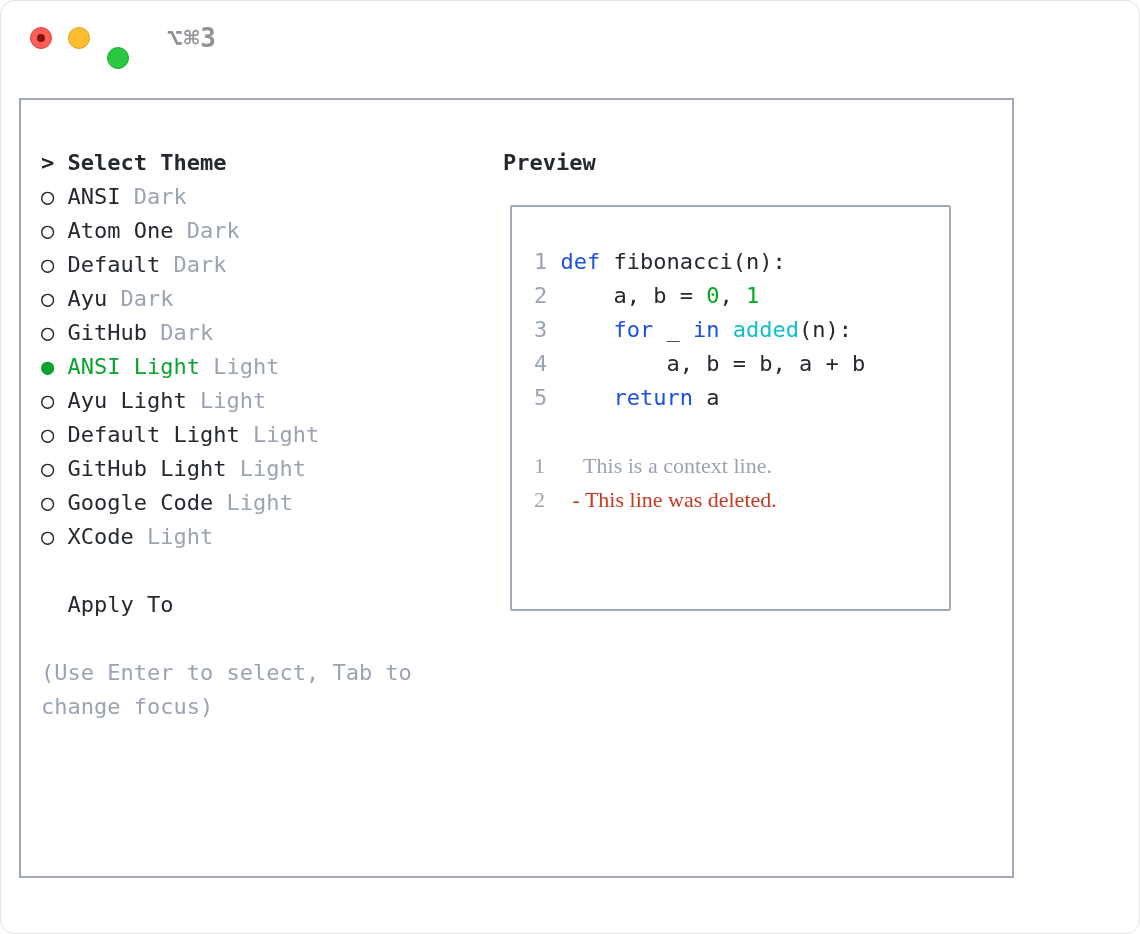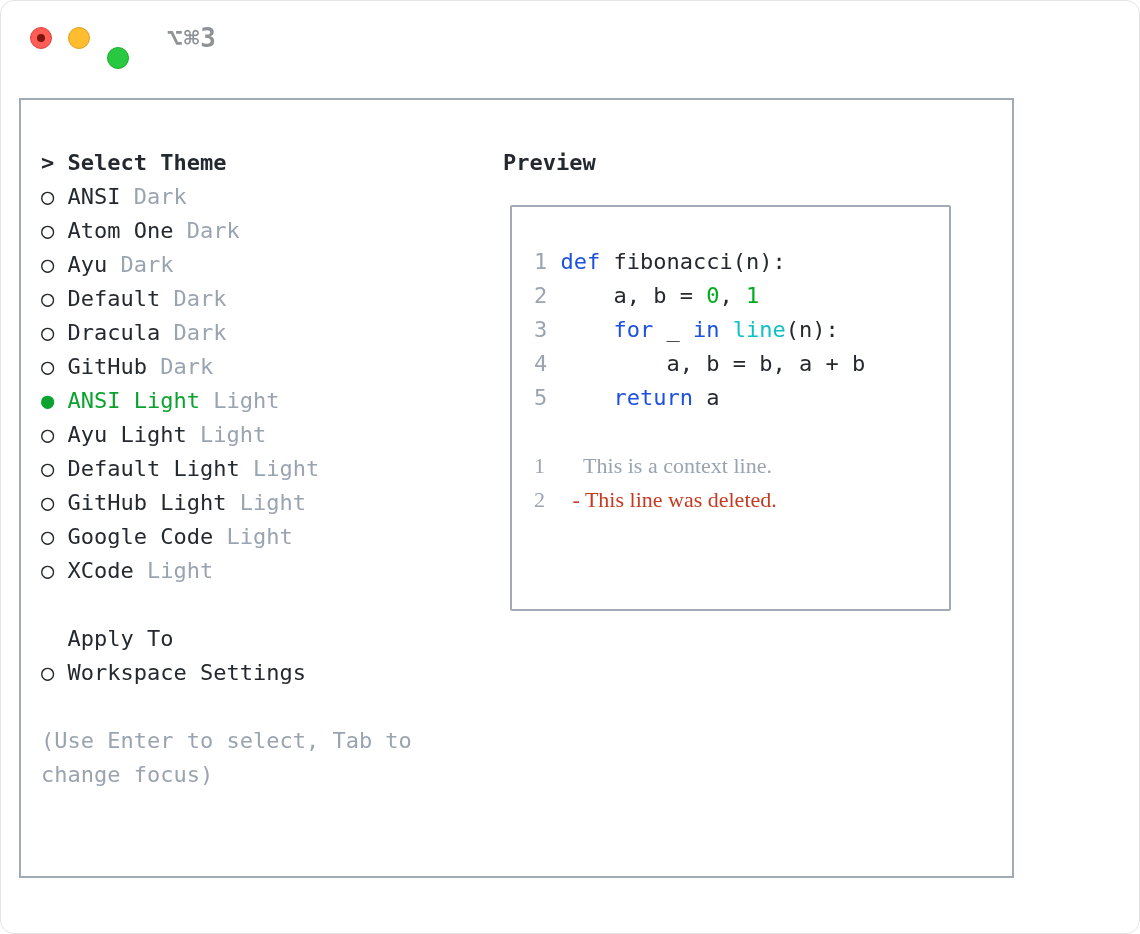--- a/index.html
+++ b/index.html
@@ -75,53 +75,51 @@
   </div>
 
   <div class="panel">
 
     <div class="left-col">
       <div class="row"><span class="marker bold fg">&gt;</span><span class="bold fg">Select Theme</span></div>
 
       <div>
           <div class="row"><span class="marker">○</span><span class="fg">ANSI</span><span class="variant">Dark</span></div>
           <div class="row"><span class="marker">○</span><span class="fg">Atom One</span><span class="variant">Dark</span></div>
+          <div class="row"><span class="marker">○</span><span class="fg">Default</span><span class="variant">Dark</span></div>
           <div class="row"><span class="marker">○</span><span class="fg">Ayu</span><span class="variant">Dark</span></div>
-          <div class="row"><span class="marker">○</span><span class="fg">Default</span><span class="variant">Dark</span></div>
-          <div class="row"><span class="marker">○</span><span class="fg">Dracula</span><span class="variant">Dark</span></div>
           <div class="row"><span class="marker">○</span><span class="fg">GitHub</span><span class="variant">Dark</span></div>
           <div class="row"><span class="marker sel">●</span><span class="green">ANSI Light</span><span class="variant">Light</span></div>
           <div class="row"><span class="marker">○</span><span class="fg">Ayu Light</span><span class="variant">Light</span></div>
           <div class="row"><span class="marker">○</span><span class="fg">Default Light</span><span class="variant">Light</span></div>
           <div class="row"><span class="marker">○</span><span class="fg">GitHub Light</span><span class="variant">Light</span></div>
           <div class="row"><span class="marker">○</span><span class="fg">Google Code</span><span class="variant">Light</span></div>
           <div class="row"><span class="marker">○</span><span class="fg">XCode</span><span class="variant">Light</span></div>
         </div>
 
       <div class="row"></div>
 
       <div class="row apply-header"><span class="fg">Apply To</span></div>
 
       <div>
-          <div class="row"><span class="marker">○</span><span class="fg">Workspace Settings</span></div>
         </div>
 
       <div class="row"></div>
 
       <div class="row muted">(Use Enter to select, Tab to</div>
       <div class="row muted">change focus)</div>
     </div>
 
     <div class="preview-label bold fg">Preview</div>
 
     <div class="preview-box">
       <div>
           <div class="cline"><span class="lnum">1</span><span class="c-kw">def</span><span class="c-fg"> fibonacci(n):</span></div>
           <div class="cline"><span class="lnum">2</span><span class="c-fg">    a, b = </span><span class="c-num">0</span><span class="c-fg">, </span><span class="c-num">1</span></div>
-          <div class="cline"><span class="lnum">3</span><span class="c-fg">    </span><span class="c-kw">for</span><span class="c-fg"> _ </span><span class="c-kw">in</span><span class="c-fg"> </span><span class="c-fn">line</span><span class="c-fg">(n):</span></div>
+          <div class="cline"><span class="lnum">3</span><span class="c-fg">    </span><span class="c-kw">for</span><span class="c-fg"> _ </span><span class="c-kw">in</span><span class="c-fg"> </span><span class="c-fn">added</span><span class="c-fg">(n):</span></div>
           <div class="cline"><span class="lnum">4</span><span class="c-fg">        a, b = b, a + b</span></div>
           <div class="cline"><span class="lnum">5</span><span class="c-fg">    </span><span class="c-kw">return</span><span class="c-fg"> a</span></div>
         </div>
       <div class="diff-block">
           <div class="cline"><span class="lnum">1</span><span class="c-ctx">     This is a context line.</span></div>
           <div class="cline"><span class="lnum">2</span><span class="c-del">   - This line was deleted.</span></div>
         </div>
     </div>
 
   </div>

